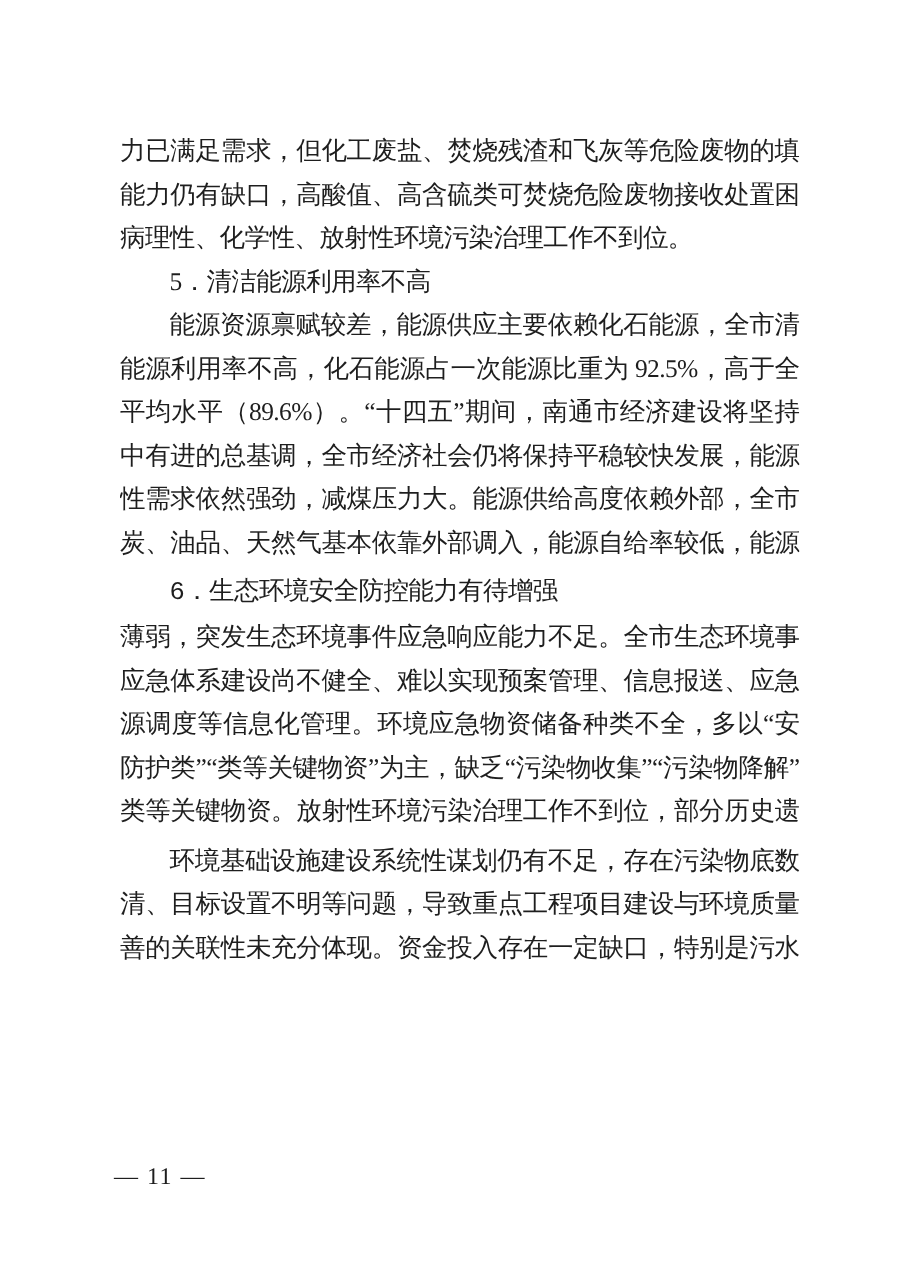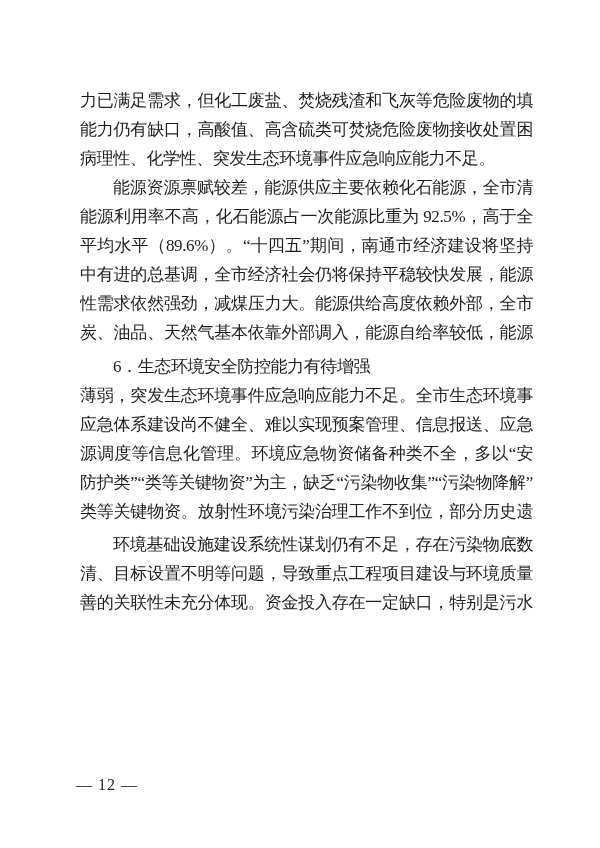--- a/index.html
+++ b/index.html
@@ -34,43 +34,44 @@
     text-align: justify;
     text-align-last: justify;
   }
   .indent {
     text-indent: 33px;
   }
   .heading {
     text-indent: 33px;
     font-weight: 400;
   }
-  .gap { margin-top: 5px; }
+  .gap { margin-top: 5px; font-family: Liberation Mono, monospace; }
   .gap-sm { margin-top: 4px; }
   .footer {
     position: absolute;
     left: 76px;
     top: 776px;
     font-size: 16px;
     letter-spacing: 1px;
     color: #1e1e1e;
   }
 </style>
 </head>
 <body>
 
 <div class="page">
   <div class="text-block">
 
     <div>
       <div class="line j">力已满足需求，但化工废盐、焚烧残渣和飞灰等危险废物的填埋</div>
       <div class="line j">能力仍有缺口，高酸值、高含硫类可焚烧危险废物接收处置困难。</div>
-      <div class="line">病理性、化学性、突发生态环境事件应急响应能力不足。</div>
+      <div class="line">病理性、化学性、放射性环境污染治理工作不到位。</div>
     </div>
 
+    <div class="line heading">5．清洁能源利用率不高</div>
 
     <div>
       <div class="line j indent">能源资源禀赋较差，能源供应主要依赖化石能源，全市清洁</div>
       <div class="line j">能源利用率不高，化石能源占一次能源比重为 92.5%，高于全省</div>
       <div class="line j">平均水平（89.6%）。“十四五”期间，南通市经济建设将坚持稳</div>
       <div class="line j">中有进的总基调，全市经济社会仍将保持平稳较快发展，能源刚</div>
       <div class="line j">性需求依然强劲，减煤压力大。能源供给高度依赖外部，全市煤</div>
       <div class="line j">炭、油品、天然气基本依靠外部调入，能源自给率较低，能源保</div>
     </div>
 
@@ -86,15 +87,15 @@
 
     <div>
       <div class="line j indent gap-sm">环境基础设施建设系统性谋划仍有不足，存在污染物底数不</div>
       <div class="line j">清、目标设置不明等问题，导致重点工程项目建设与环境质量改</div>
       <div class="line j">善的关联性未充分体现。资金投入存在一定缺口，特别是污水管</div>
     </div>
 
   </div>
 
   <div class="footer">
-    <span>— 12 —</span>
+    <span>— 11 —</span>
   </div>
 </div>
 
 </body></html>

